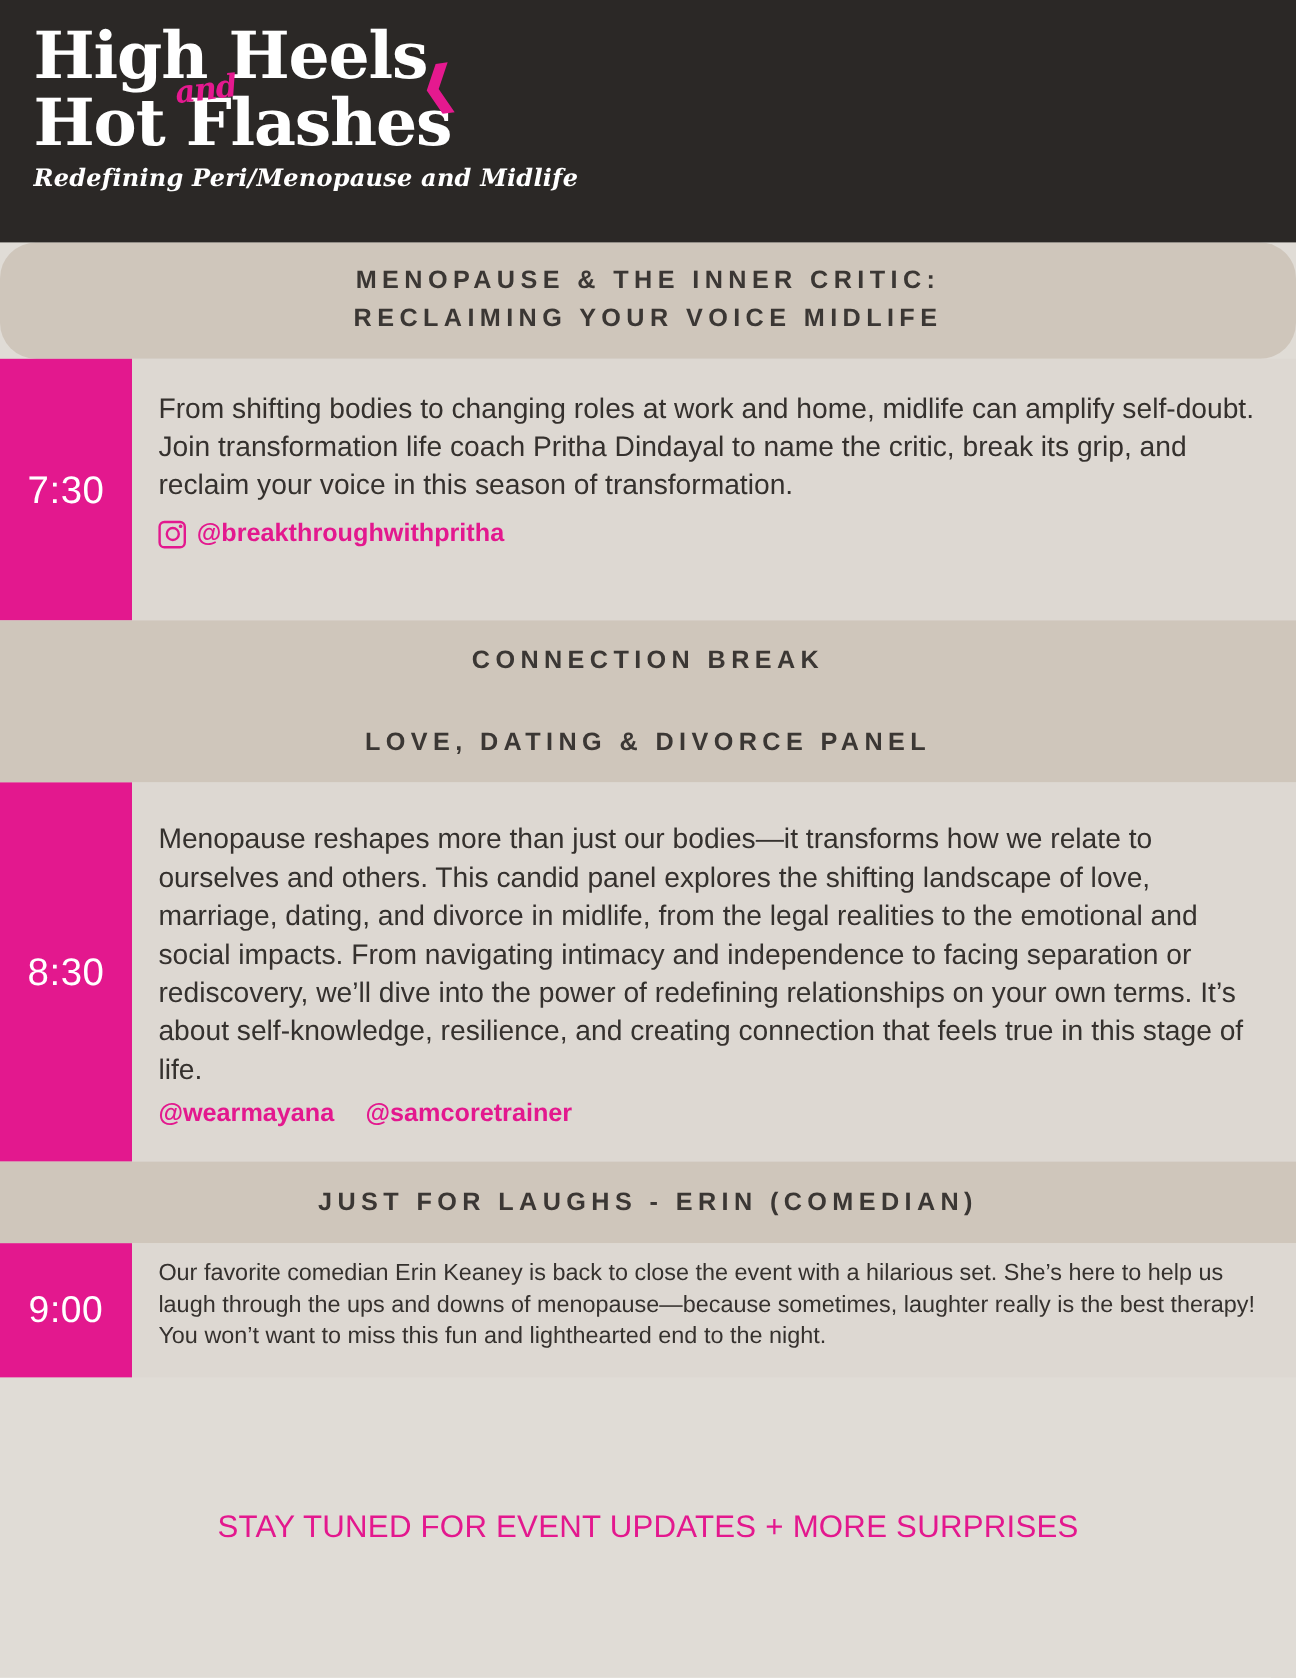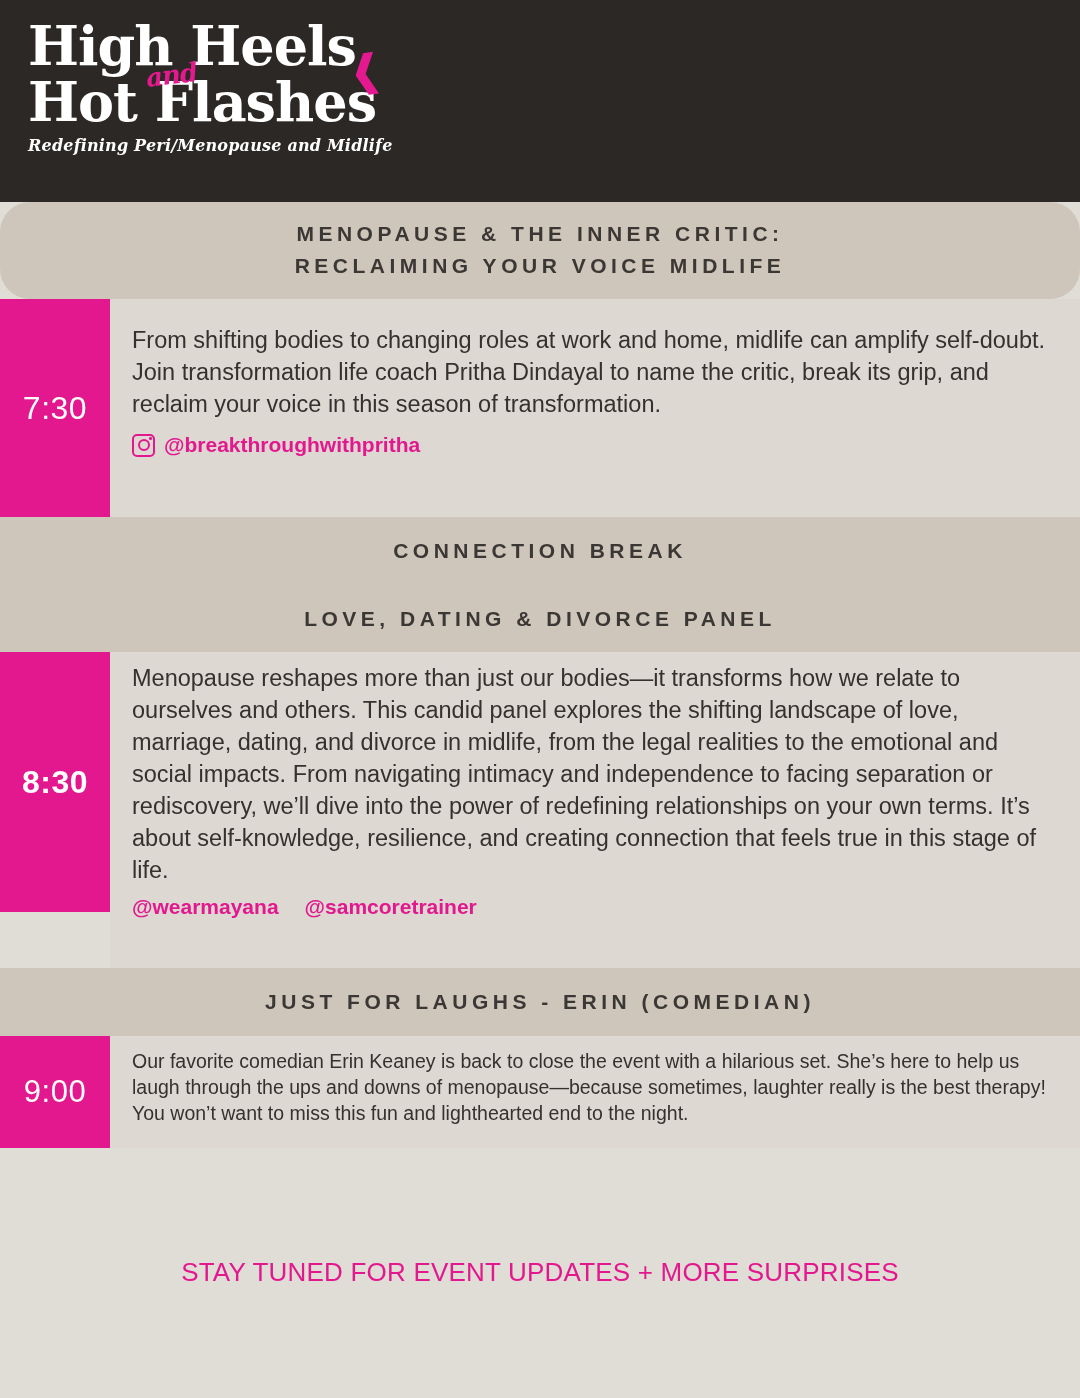--- a/index.html
+++ b/index.html
@@ -66,21 +66,21 @@
     color: #e5198f;
     font-family: "DejaVu Serif", serif;
     font-style: italic;
     font-size: 26px;
     transform: rotate(-7deg);
   }
   .logo-sub {
     font-family: "DejaVu Serif", serif;
     font-style: italic;
     font-weight: bold;
-    font-size: 16px;
+    font-size: 20px;
     margin-top: 6px;
     letter-spacing: 0.2px;
     white-space: nowrap;
   }
 
   
   .section-title {
     background: #cfc6bb;
     color: #3b3734;
     font-weight: bold;
@@ -168,22 +168,22 @@
   }
 
   
   .row-1 .time-cell { flex-basis: 110px; height: 218px; }
   .row-1 .desc-cell { height: 218px; }
 
   .row-2 .time-cell { height: 190px; }
   .row-2 .desc-cell { height: 190px; display: flex; align-items: center; }
   .row-2 .desc-inner { width: 100%; }
 
-  .row-3 .time-cell { height: 260px; font-weight: bold; }
-  .row-3 .desc-cell { height: 316px; padding-top: 11px; }
+  .row-3 .time-cell { height: 316px; }
+  .row-3 .desc-cell { height: 316px; padding-top: 32px; }
 
   .row-4 .time-cell { height: 112px; font-size: 31px; }
   .row-4 .desc-cell {
     height: 112px;
     font-size: 19.5px;
     line-height: 1.34;
     padding: 12px 20px 12px 22px;
   }
 
   

